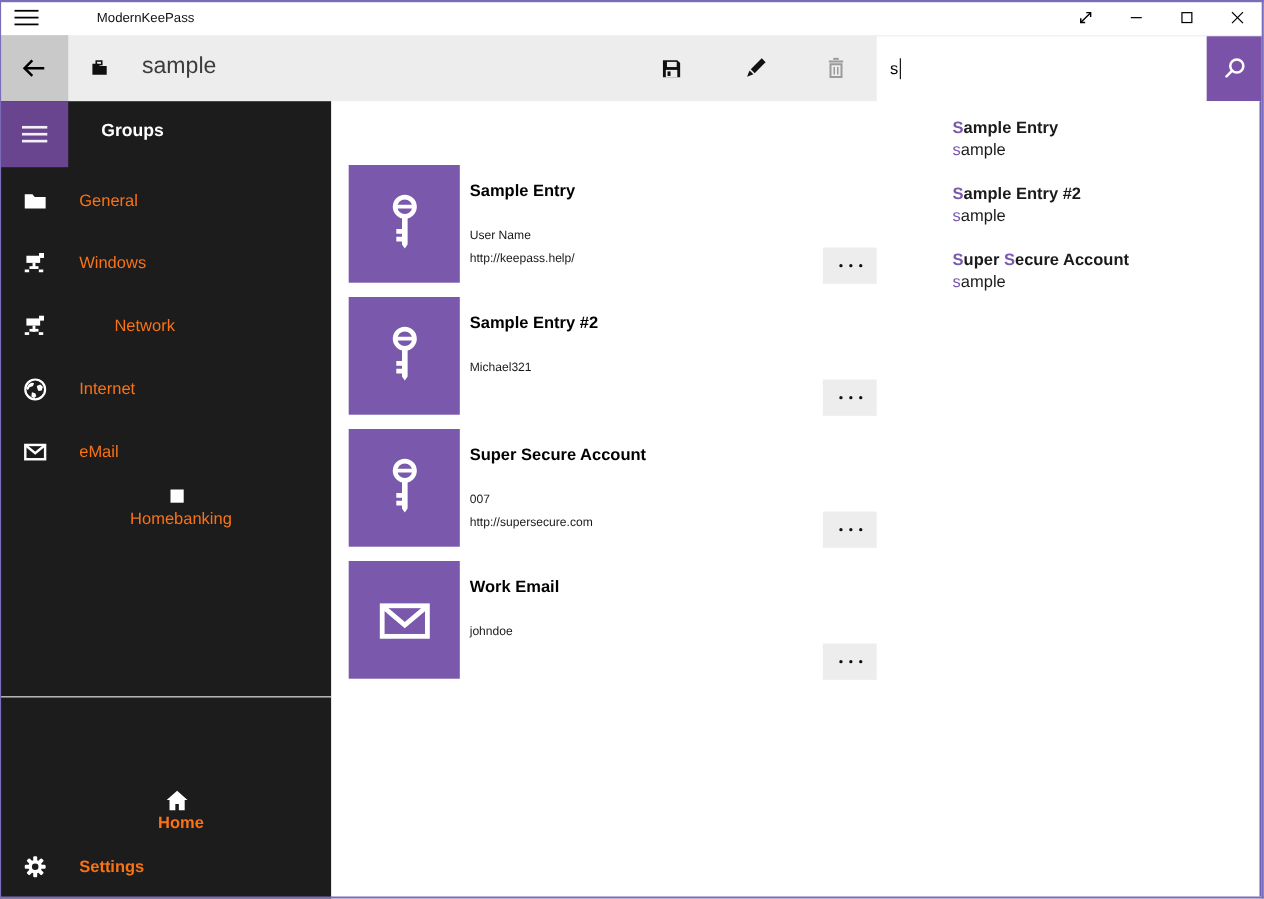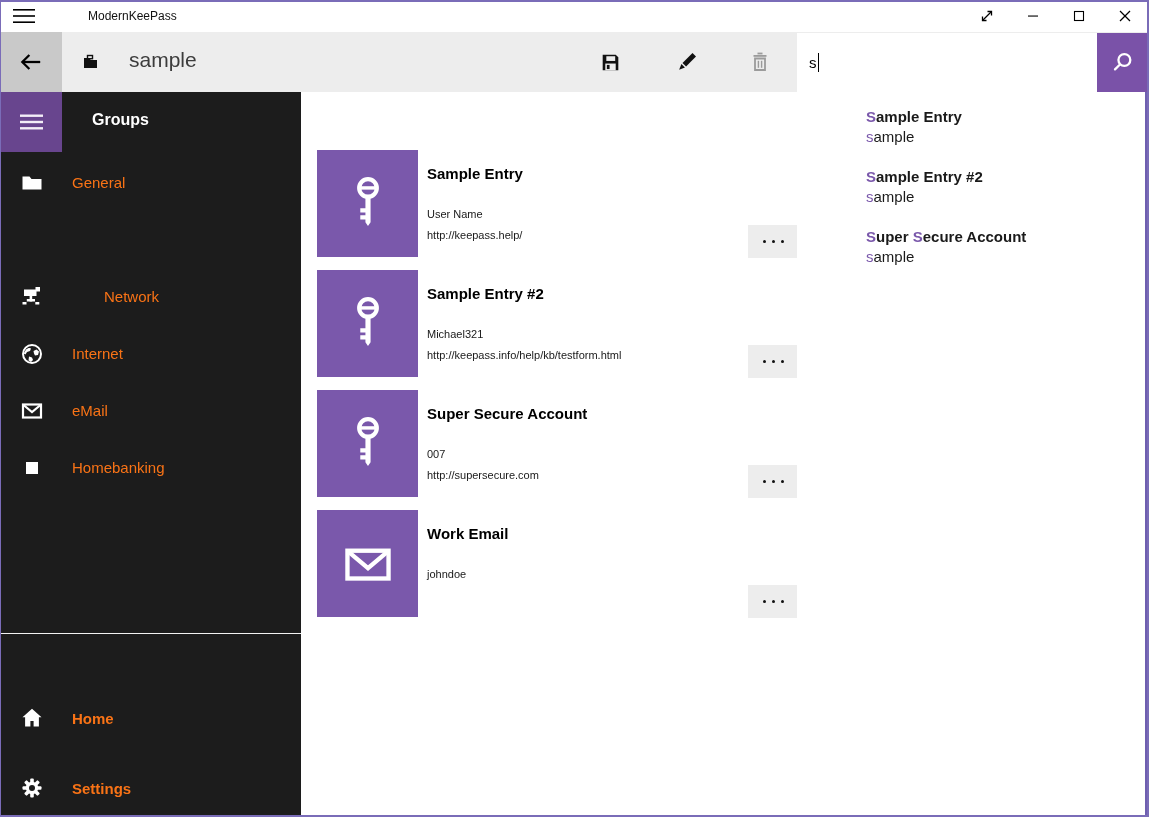--- a/index.html
+++ b/index.html
@@ -162,57 +162,70 @@
       </svg>
   </button>
   <span class="abs sb-heading">Groups</span>
 
   <button class="abs sb-row" style="top:62px;">
     <span class="ic"><svg width="24" height="24" viewBox="0 0 24 24">
           <path d="M2.5 5.5 h7 l2 2.6 h10 v10.5 h-19 z" fill="#fff"></path>
         </svg></span>
     <span class="lbl">General</span>
   </button>
-  <button class="abs sb-row" style="top:176px;gap:32px;">
+  <button class="abs sb-row" style="top:119px;">
     <span class="ic"><svg width="24" height="24" viewBox="0 0 24 24">
           <g fill="#fff">
             <rect x="4" y="4.5" width="12.5" height="6.5"></rect>
             <rect x="15.5" y="2" width="4.5" height="4.5"></rect>
             <rect x="9.6" y="11" width="2.6" height="5.5"></rect>
             <rect x="6.8" y="14" width="8.2" height="2.5"></rect>
             <rect x="2.5" y="17" width="4" height="2.5"></rect>
             <rect x="15.3" y="17" width="4" height="2.5"></rect>
           </g>
         </svg></span>
+    <span class="lbl">Windows</span>
+  </button>
+  <button class="abs sb-row" style="top:176px;gap:32px;">
+    <span class="ic"><svg width="24" height="24" viewBox="0 0 24 24">
+          <g fill="#fff">
+            <rect x="4" y="4.5" width="12.5" height="6.5"></rect>
+            <rect x="15.5" y="2" width="4.5" height="4.5"></rect>
+            <rect x="9.6" y="11" width="2.6" height="5.5"></rect>
+            <rect x="6.8" y="14" width="8.2" height="2.5"></rect>
+            <rect x="2.5" y="17" width="4" height="2.5"></rect>
+            <rect x="15.3" y="17" width="4" height="2.5"></rect>
+          </g>
+        </svg></span>
     <span class="lbl">Network</span>
   </button>
   <button class="abs sb-row" style="top:233px;align-items:center;">
     <span class="ic"><svg width="24" height="24" viewBox="0 0 24 24">
           <circle cx="12" cy="12" r="9" fill="none" stroke="#fff" stroke-width="2"></circle>
           <path d="M6 7.5 c1.5-1.5 4-2 5-1 l-1 2.5 -3 1 -1.5 2.5 -1.8-1 z M13.5 9 l3-1.5 2.5 2 -1 3.5 -3 .5 -1-2 z M9 14.5 l3 1 1 2.5 -2 2 -2.5-1.5 z" fill="#fff"></path>
         </svg></span>
     <span class="lbl">Internet</span>
   </button>
   <button class="abs sb-row" style="top:290px;">
     <span class="ic"><svg width="24" height="24" viewBox="0 0 24 24">
           <rect x="3" y="5.5" width="18" height="13" fill="none" stroke="#fff" stroke-width="2.2"></rect>
           <polyline points="3.5,6 12,13 20.5,6" fill="none" stroke="#fff" stroke-width="2.2"></polyline>
         </svg></span>
     <span class="lbl">eMail</span>
   </button>
-  <button class="abs sb-row" style="top:347px;">
+  <button class="abs sb-row" style="top:347px;flex-direction:column;">
     <span class="ic"><svg width="24" height="24" viewBox="0 0 24 24">
           <rect x="6" y="6" width="12" height="12" fill="#fff"></rect>
         </svg></span>
     <span class="lbl">Homebanking</span>
   </button>
 
   <div class="abs" id="sb-sep"></div>
 
-  <button class="abs sb-row bold" style="top:597px; height:58px;">
+  <button class="abs sb-row bold" style="top:624px; height:58px;flex-direction:column;">
     <span class="ic"><svg width="24" height="24" viewBox="0 0 24 24">
           <path d="M12 2.8 L2.5 11.2 h2.6 v9.3 h5.3 v-5.6 h3.2 v5.6 h5.3 v-9.3 h2.6 z" fill="#fff"></path>
         </svg></span>
     <span class="lbl">Home</span>
   </button>
   <button class="abs sb-row bold" style="top:667px; height:58px;">
     <span class="ic"><svg width="24" height="24" viewBox="0 0 24 24">
           <g fill="#fff">
             <rect x="10.2" y="2.5" width="3.6" height="19" rx="1"></rect>
             <rect x="10.2" y="2.5" width="3.6" height="19" rx="1" transform="rotate(45 12 12)"></rect>
@@ -247,21 +260,20 @@
 <div class="abs" style="left:317px; top:270px;">
   <div class="entry-tile">
     <svg width="52" height="60" viewBox="0 0 48 56">
         <circle cx="24" cy="13" r="8.2" fill="none" stroke="#fff" stroke-width="4"></circle>
         <line x1="16" y1="13" x2="32" y2="13" stroke="#fff" stroke-width="3.2"></line>
         <path d="M21.6 21 h4.8 v24 l-2.4 3.5 -2.4-3.5 v-2.5 h-4.8 v-4 h4.8 v-2.5 h-4.8 v-4 h4.8 z" fill="#fff"></path>
       </svg>
   </div>
   <div class="abs entry-title" style="left:110px; top:15px; width:350px;">Sample Entry #2</div>
   <div class="abs entry-sub" style="left:110px; top:54px; width:350px;">Michael321</div>
-  <div class="abs entry-sub" style="left:110px; top:75px; width:350px;">http://keepass.info/help/kb/testform.html</div>
   <button class="abs more-btn" style="left:431px; top:75px;">
       <i></i>
       <i></i>
       <i></i>
     </button>
 </div>
 
 <div class="abs" style="left:317px; top:390px;">
   <div class="entry-tile">
     <svg width="52" height="60" viewBox="0 0 48 56">

